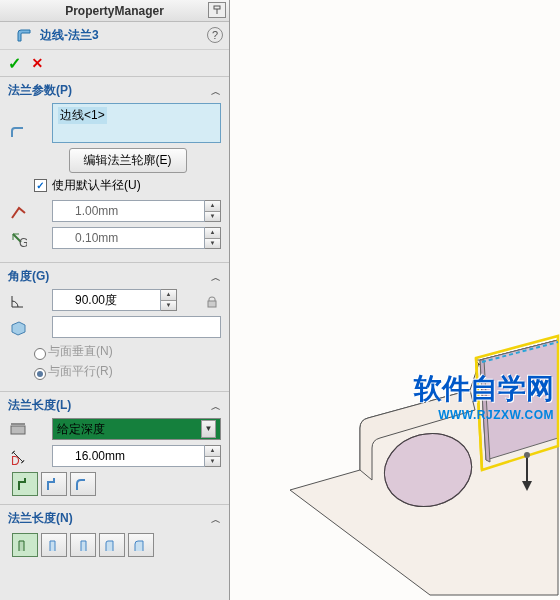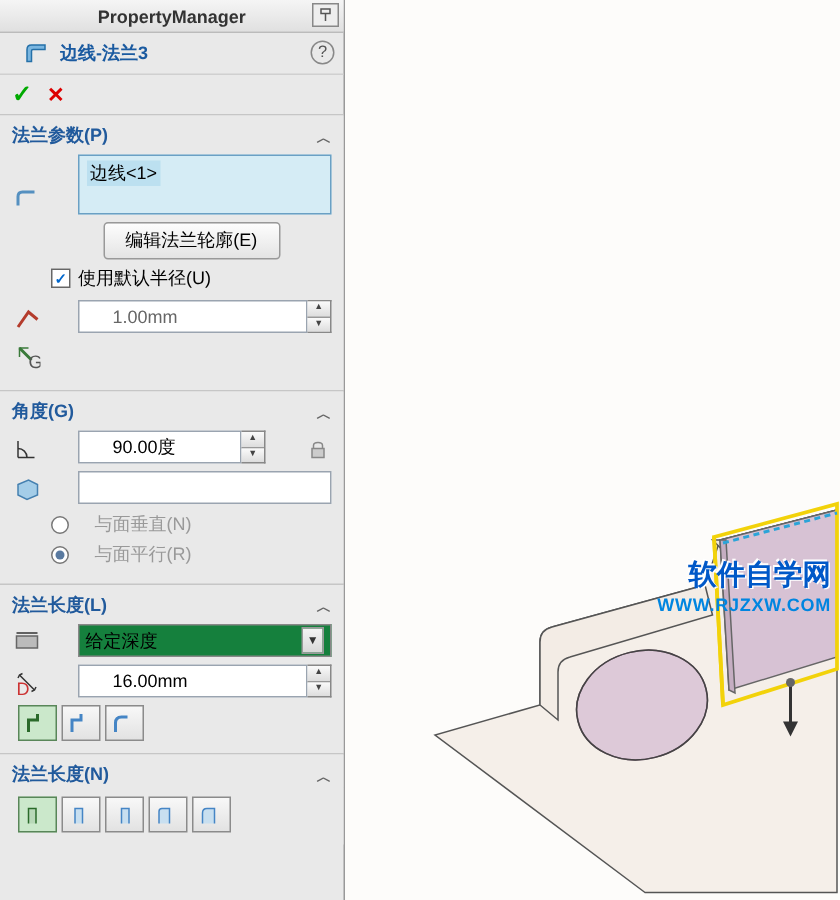--- a/index.html
+++ b/index.html
@@ -25,32 +25,32 @@
 .edge-box .sel{background:#bce0f0;display:inline-block;padding:0 2px}
 .btn{margin-left:26px;display:inline-block;padding:3px 14px;background:linear-gradient(#fdfdfd,#e4e4e4);border:1px solid #999;border-radius:3px;cursor:pointer}
 .chk-row{margin-left:26px;display:flex;align-items:center;gap:5px;margin-top:4px}
 .chk{width:13px;height:13px;border:1px solid #666;background:#fff;display:flex;align-items:center;justify-content:center;color:#06c;font-size:10px;font-weight:bold}
 .num-input{flex:1;display:flex;align-items:center}
 .num-field{flex:1;height:22px;background:#fff;border:1px solid #9aa4b0;padding:0 22px;line-height:20px;color:#666}
 .spinner{width:16px;height:22px;border:1px solid #888;border-left:none;display:flex;flex-direction:column}
 .spinner div{flex:1;background:linear-gradient(#fafafa,#ddd);text-align:center;font-size:6px;line-height:9px;color:#444}
 .spinner div:first-child{border-bottom:1px solid #999}
 .lock{width:16px;height:16px;margin-left:4px}
-.radio-row{margin-left:26px;display:flex;align-items:center;gap:17px;margin-bottom:3px;color:#555}
+.radio-row{margin-left:26px;display:flex;align-items:flex-end;gap:2px;margin-bottom:3px;color:#555}
 .radio-row.disabled{color:#999}
 .radio{width:12px;height:12px;border:1px solid #777;border-radius:50%;background:#fff;display:flex;align-items:center;justify-content:center}
 .radio.checked::after{content:"";width:6px;height:6px;background:#5a7aa0;border-radius:50%}
 .dropdown{flex:1;height:22px;background:#15803d;border:1px solid #888;display:flex;align-items:center;justify-content:space-between;padding:0 4px}
 .dd-arrow{width:15px;height:18px;background:linear-gradient(#f4f4f4,#d8d8d8);border:1px solid #999;text-align:center;font-size:8px;line-height:16px;color:#333}
 .icon-btn{width:26px;height:24px;border:1px solid #8b8b8b;background:linear-gradient(#f8f8f8,#e2e2e2);display:flex;align-items:center;justify-content:center;cursor:pointer}
 .icon-btn.active{background:#cbe8cb;border-color:#598659}
 .icon-strip{display:flex;gap:3px;margin-left:4px;margin-top:2px}
 .viewport{position:absolute;left:230px;top:0;width:330px;height:600px;background:#fdfcfa}
 .watermark{position:absolute;right:6px;top:370px;text-align:right}
-.wm1{font-size:19px;font-weight:bold;color:#0058c8;text-shadow:1px 1px 0 #fff,-1px -1px 0 #fff}
+.wm1{font-size:28px;font-weight:bold;color:#0058c8;text-shadow:1px 1px 0 #fff,-1px -1px 0 #fff}
 .wm2{font-size:12px;font-weight:bold;color:#0085e0;letter-spacing:0.5px}
 svg{display:block}
 </style>
 </head>
 <body>
 
 <div class="panel">
 
   <div class="titlebar">
     <span class="titlebar-text">PropertyManager</span>
@@ -115,20 +115,27 @@
         </div>
       </div>
       <div class="row">
         <span class="small-icon">
           <svg width="18" height="18">
               <path d="M4 4 L12 12" stroke="#3a7a3a" stroke-width="2"></path>
               <path d="M10 4 L4 4 L4 10" fill="none" stroke="#3a7a3a"></path>
               <text x="10" y="17" font-size="7" fill="#555">G</text>
             </svg>
         </span>
+        <div class="num-input">
+          <div class="num-field">0.10mm</div>
+          <div class="spinner">
+              <div>▲</div>
+              <div>▼</div>
+            </div>
+        </div>
       </div>
     </div>
   </div>
 
   <div class="section">
     <div class="section-header">
       <span>角度(G)</span>
       <span class="chevron">︿</span>
     </div>
     <div class="section-body">

